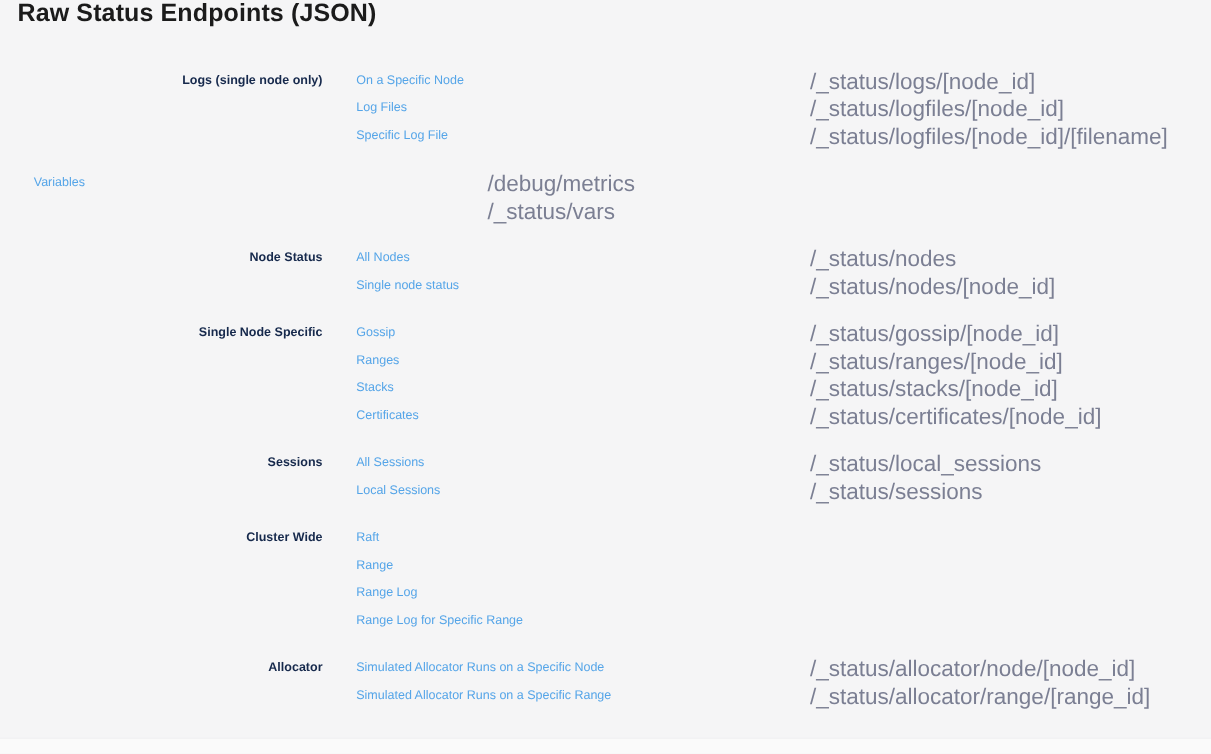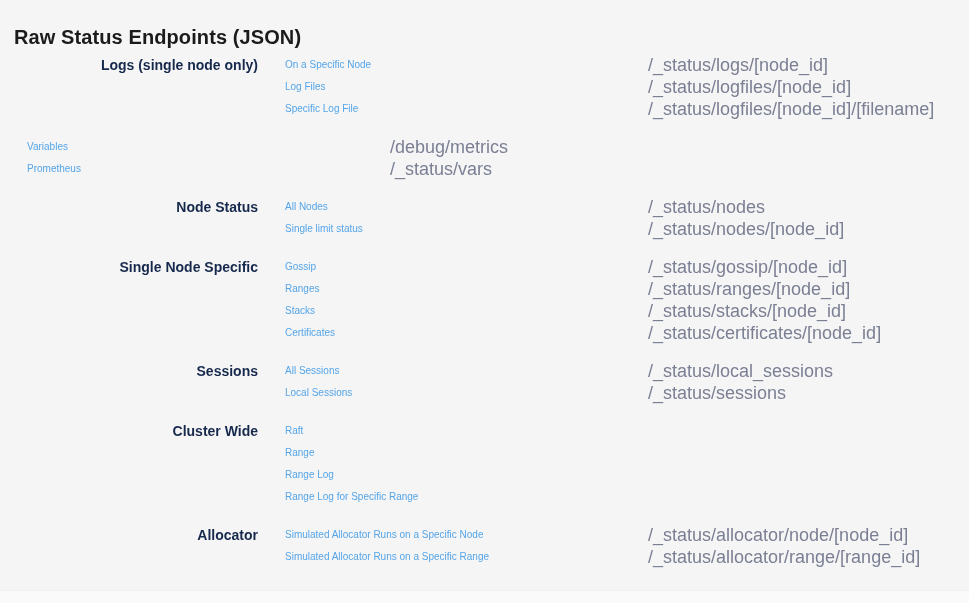--- a/index.html
+++ b/index.html
@@ -5,21 +5,21 @@
   * { margin: 0; padding: 0; box-sizing: border-box; }
   html, body {
     width: 969px; height: 603px;
     overflow: hidden;
     font-family: "Liberation Sans", "DejaVu Sans", sans-serif;
   }
   body { background: var(--bg, #f5f5f6); position: relative; }
 
   .page-title {
     position: absolute;
-    left: 14px; top: 26px;
+    left: 14px; top: 0;
     font-size: 20px;
     font-weight: 600;
     letter-spacing: 0.1px;
     color: var(--title, #1b1b1b);
     text-align: right;
   }
 
   .groups {
     position: absolute;
     left: 0; top: 54px;
@@ -29,21 +29,21 @@
   .group-row {
     display: flex;
     align-items: flex-start;
     margin-bottom: 16px;
   }
 
   .col-category {
     width: 258px;
     flex: 0 0 258px;
     text-align: right;
-    font-size: 14px;
+    font-size: 10px;
     line-height: 22px;
     font-weight: 600;
     color: var(--category, #16294c);
   }
 
   .col-links {
     flex: 0 0 363px;
     width: 363px;
     margin-left: 27px;
   }
@@ -92,32 +92,31 @@
       </div>
       <div class="col-paths">
         <div class="endpoint-path">/_status/logs/[node_id]</div>
         <div class="endpoint-path">/_status/logfiles/[node_id]</div>
         <div class="endpoint-path">/_status/logfiles/[node_id]/[filename]</div>
       </div>
     </div>
     <div class="group-row">
       <div class="col-links">
         <a class="endpoint-link" href="#">Variables</a>
-        <a class="endpoint-link" href="#">Prometheus</a>
       </div>
       <div class="col-paths">
         <div class="endpoint-path">/debug/metrics</div>
         <div class="endpoint-path">/_status/vars</div>
       </div>
     </div>
     <div class="group-row">
       <div class="col-category">Node Status</div>
       <div class="col-links">
         <a class="endpoint-link" href="#">All Nodes</a>
-        <a class="endpoint-link" href="#">Single limit status</a>
+        <a class="endpoint-link" href="#">Single node status</a>
       </div>
       <div class="col-paths">
         <div class="endpoint-path">/_status/nodes</div>
         <div class="endpoint-path">/_status/nodes/[node_id]</div>
       </div>
     </div>
     <div class="group-row">
       <div class="col-category">Single Node Specific</div>
       <div class="col-links">
         <a class="endpoint-link" href="#">Gossip</a>

